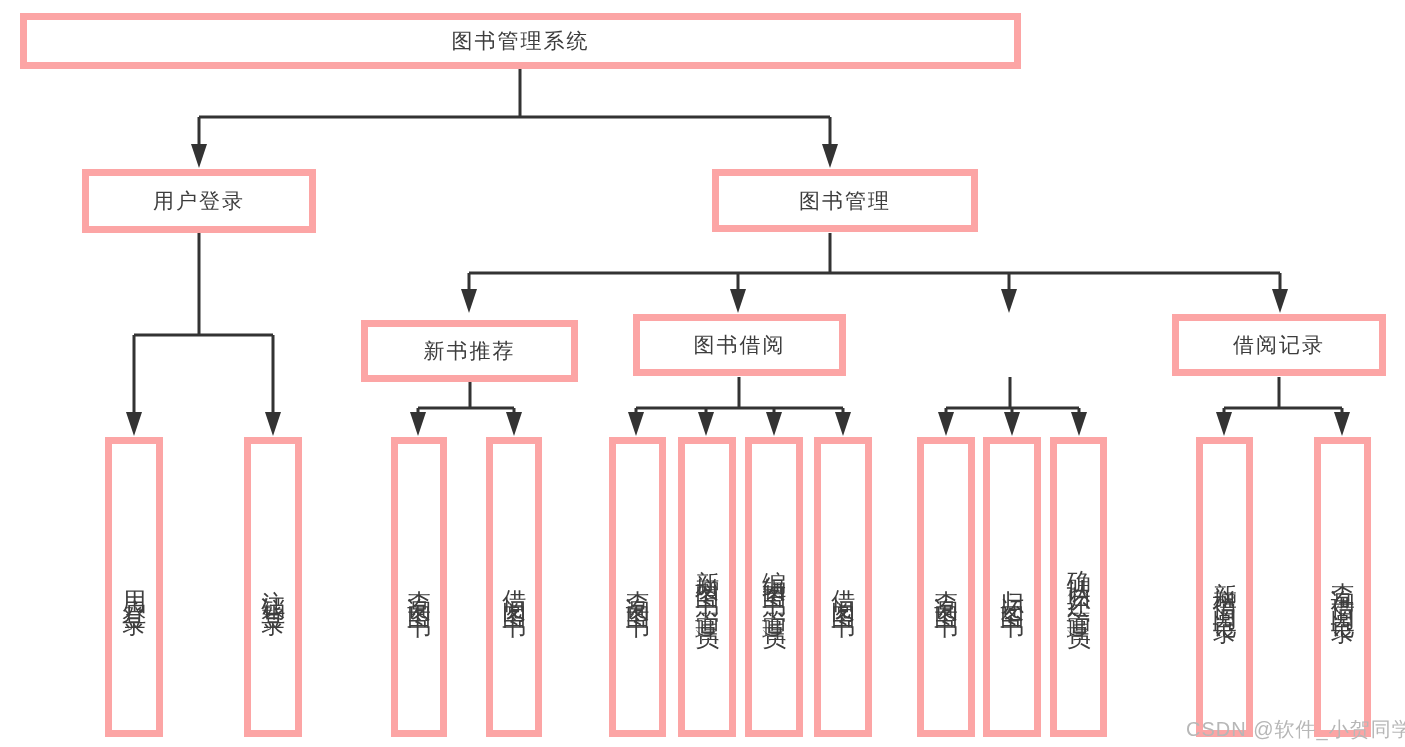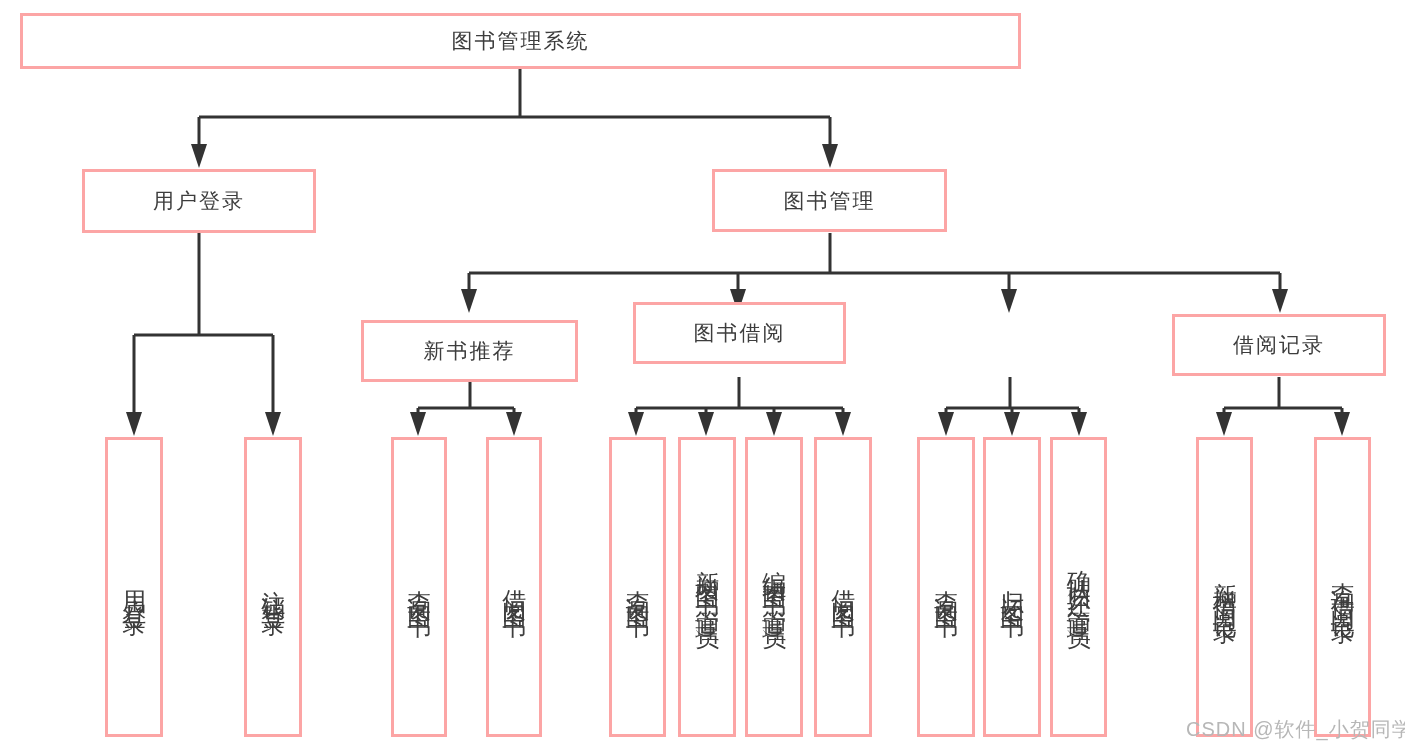--- a/index.html
+++ b/index.html
@@ -13,21 +13,21 @@
   }
   svg.connectors {
     position: absolute;
     left: 0; top: 0;
     width: 1405px; height: 747px;
     z-index: 1;
   }
   .box {
     position: absolute;
     box-sizing: border-box;
-    border: 3px solid #fca5a5;
+    border: 7px solid #fca5a5;
     background: #ffffff;
     color: #3d3d3d;
     display: flex;
     align-items: center;
     justify-content: center;
     z-index: 2;
   }
   .hbox {
     font-size: 21px;
     letter-spacing: 2px;
@@ -92,24 +92,24 @@
       <polygon points="1004,412 1020,412 1012,436"></polygon>
       <polygon points="1071,412 1087,412 1079,436"></polygon>
       <polygon points="1216,412 1232,412 1224,436"></polygon>
       <polygon points="1334,412 1350,412 1342,436"></polygon>
     </g>
   </svg>
 
   <div class="box hbox" style="left:20px; top:13px; width:1001px; height:56px;">图书管理系统</div>
 
   <div class="box hbox" style="left:82px; top:169px; width:234px; height:64px;">用户登录</div>
-  <div class="box hbox" style="left:712px; top:169px; width:235px; height:63px;">图书管理</div>
+  <div class="box hbox" style="left:712px; top:169px; width:266px; height:63px;">图书管理</div>
 
   <div class="box hbox" style="left:361px; top:320px; width:217px; height:62px;">新书推荐</div>
-  <div class="box hbox" style="left:633px; top:302px; width:213px; height:62px;">图书借阅</div>
+  <div class="box hbox" style="left:633px; top:314px; width:213px; height:62px;">图书借阅</div>
   <div class="box hbox" style="left:1172px; top:314px; width:214px; height:62px;">借阅记录</div>
 
   <div class="box vbox" style="left:105px; top:437px; width:58px; height:300px;">用户登录</div>
   <div class="box vbox" style="left:244px; top:437px; width:58px; height:300px;">注销登录</div>
 
   <div class="box vbox" style="left:391px; top:437px; width:56px; height:300px;">查询图书</div>
   <div class="box vbox" style="left:486px; top:437px; width:56px; height:300px;">借阅图书</div>
 
   <div class="box vbox" style="left:609px; top:437px; width:57px; height:300px;">查询图书</div>
   <div class="box vbox" style="left:678px; top:437px; width:58px; height:300px;">新增图书（管理员）</div>

